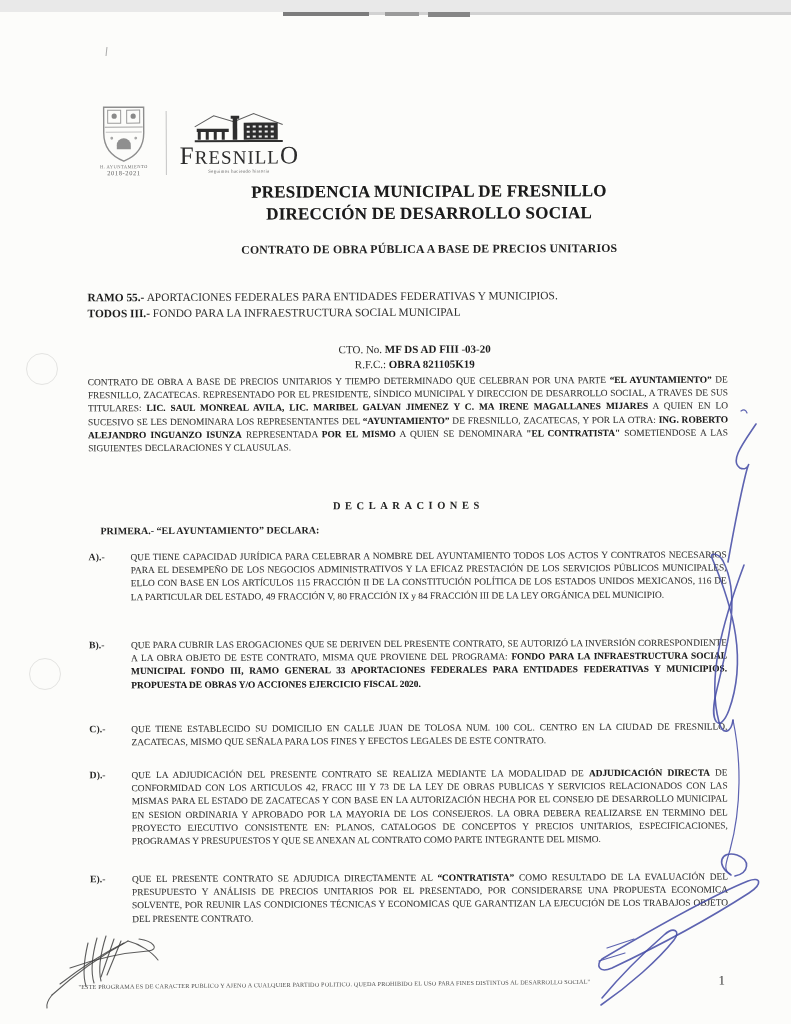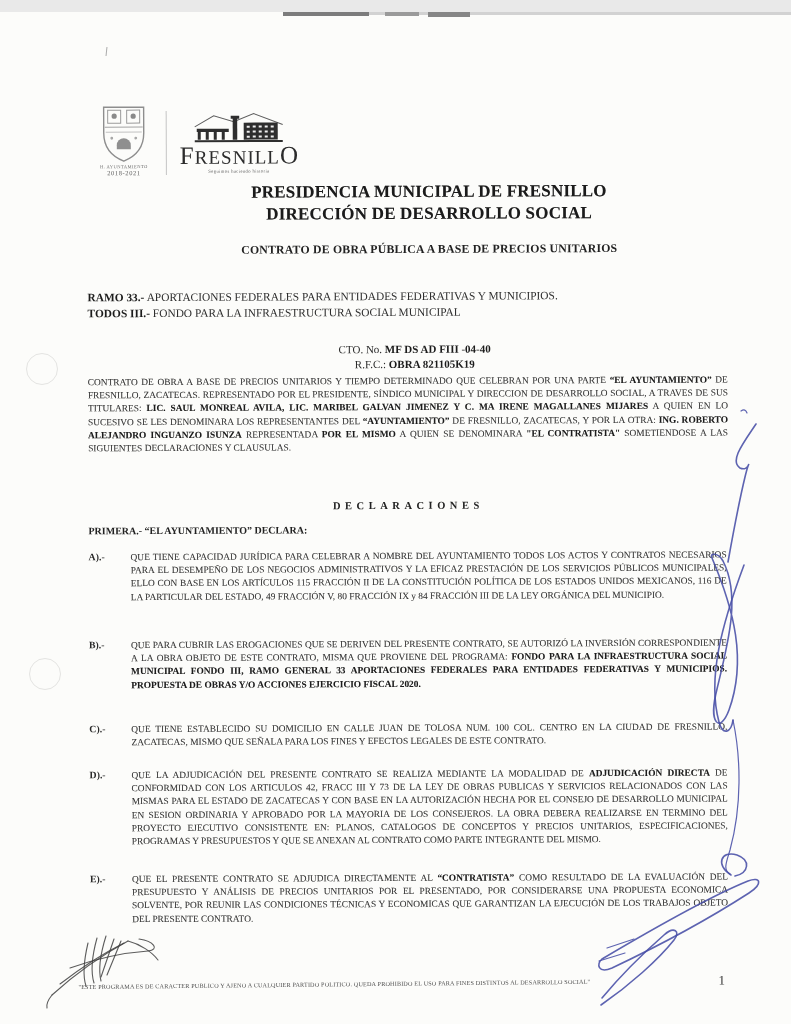--- a/index.html
+++ b/index.html
@@ -38,21 +38,21 @@
     font-size:11px; line-height:14.5px; color:#2b2b2b; }
 
   .rich b, .rich .b { font-weight:bold; color:#1c1c1c; }
 
   .bodytext { font-size:9.4px; line-height:13.2px; text-align:justify; color:#3a3a3a;
     text-shadow:0 0 .3px rgba(0,0,0,.25); }
   .intro { position:absolute; left:88px; top:363px; width:640px; }
 
   .decl-heading { position:absolute; left:88px; top:488px; width:640px; text-align:center;
     font-weight:bold; font-size:10.5px; letter-spacing:4.5px; color:#222; }
-  .primera { position:absolute; left:88px; top:512px; font-weight:bold; font-size:10px; color:#222; }
+  .primera { position:absolute; left:100px; top:512px; font-weight:bold; font-size:10px; color:#222; }
 
   .decl-item { position:absolute; left:88px; width:640px; }
   .decl-item .item-label { position:absolute; left:0; top:0; font-weight:bold; font-size:9.8px; color:#2a2a2a; }
   .decl-item .item-text { margin-left:42px; width:596px; }
 
   .footer-note { position:absolute; left:76px; top:968px; width:565px;
     font-size:6.2px; letter-spacing:.15px; color:#4c4c4c; transform:rotate(-0.35deg); }
   .page-number { position:absolute; left:716px; top:962px; font-size:13px; color:#333; }
 
   
@@ -131,26 +131,26 @@
       <div class="tagline">Seguimos haciendo historia</div>
     </div>
 
     <div class="title">
       <div>PRESIDENCIA MUNICIPAL DE FRESNILLO</div>
       <div>DIRECCIÓN DE DESARROLLO SOCIAL</div>
     </div>
     <div class="subtitle">CONTRATO DE OBRA PÚBLICA A BASE DE PRECIOS UNITARIOS</div>
 
     <div class="program">
-      <div class="rich"><span class="b">RAMO 33.-</span><span> APORTACIONES FEDERALES PARA ENTIDADES FEDERATIVAS Y MUNICIPIOS.</span></div>
+      <div class="rich"><span class="b">RAMO 55.-</span><span> APORTACIONES FEDERALES PARA ENTIDADES FEDERATIVAS Y MUNICIPIOS.</span></div>
       <div class="rich"><span class="b">TODOS III.-</span><span> FONDO PARA LA INFRAESTRUCTURA SOCIAL MUNICIPAL</span></div>
     </div>
 
     <div class="reference">
-      <div class="rich"><span>CTO. No. </span><span class="b">MF DS AD FIII -04-40</span></div>
+      <div class="rich"><span>CTO. No. </span><span class="b">MF DS AD FIII -03-20</span></div>
       <div class="rich"><span>R.F.C.: </span><span class="b">OBRA 821105K19</span></div>
     </div>
 
     <p class="bodytext intro rich"><span>CONTRATO DE OBRA A BASE DE PRECIOS UNITARIOS Y TIEMPO DETERMINADO QUE CELEBRAN POR UNA PARTE </span><span class="b">“EL AYUNTAMIENTO”</span><span> DE FRESNILLO, ZACATECAS. REPRESENTADO POR EL PRESIDENTE, SÍNDICO MUNICIPAL Y DIRECCION DE DESARROLLO SOCIAL, A TRAVES DE SUS TITULARES: </span><span class="b">LIC. SAUL MONREAL AVILA, LIC. MARIBEL GALVAN JIMENEZ Y C. MA IRENE MAGALLANES MIJARES</span><span> A QUIEN EN LO SUCESIVO SE LES DENOMINARA LOS REPRESENTANTES DEL </span><span class="b">“AYUNTAMIENTO”</span><span> DE FRESNILLO, ZACATECAS, Y POR LA OTRA: </span><span class="b">ING. ROBERTO ALEJANDRO INGUANZO ISUNZA</span><span> REPRESENTADA </span><span class="b">POR EL MISMO</span><span> A QUIEN SE DENOMINARA </span><span class="b">"EL CONTRATISTA"</span><span> SOMETIENDOSE A LAS SIGUIENTES DECLARACIONES Y CLAUSULAS.</span></p>
 
     <div class="decl-heading">DECLARACIONES</div>
     <div class="primera">PRIMERA.- “EL AYUNTAMIENTO” DECLARA:</div>
 
     <div class="decl-item" style="top:538px;">
       <span class="item-label">A).-</span>

